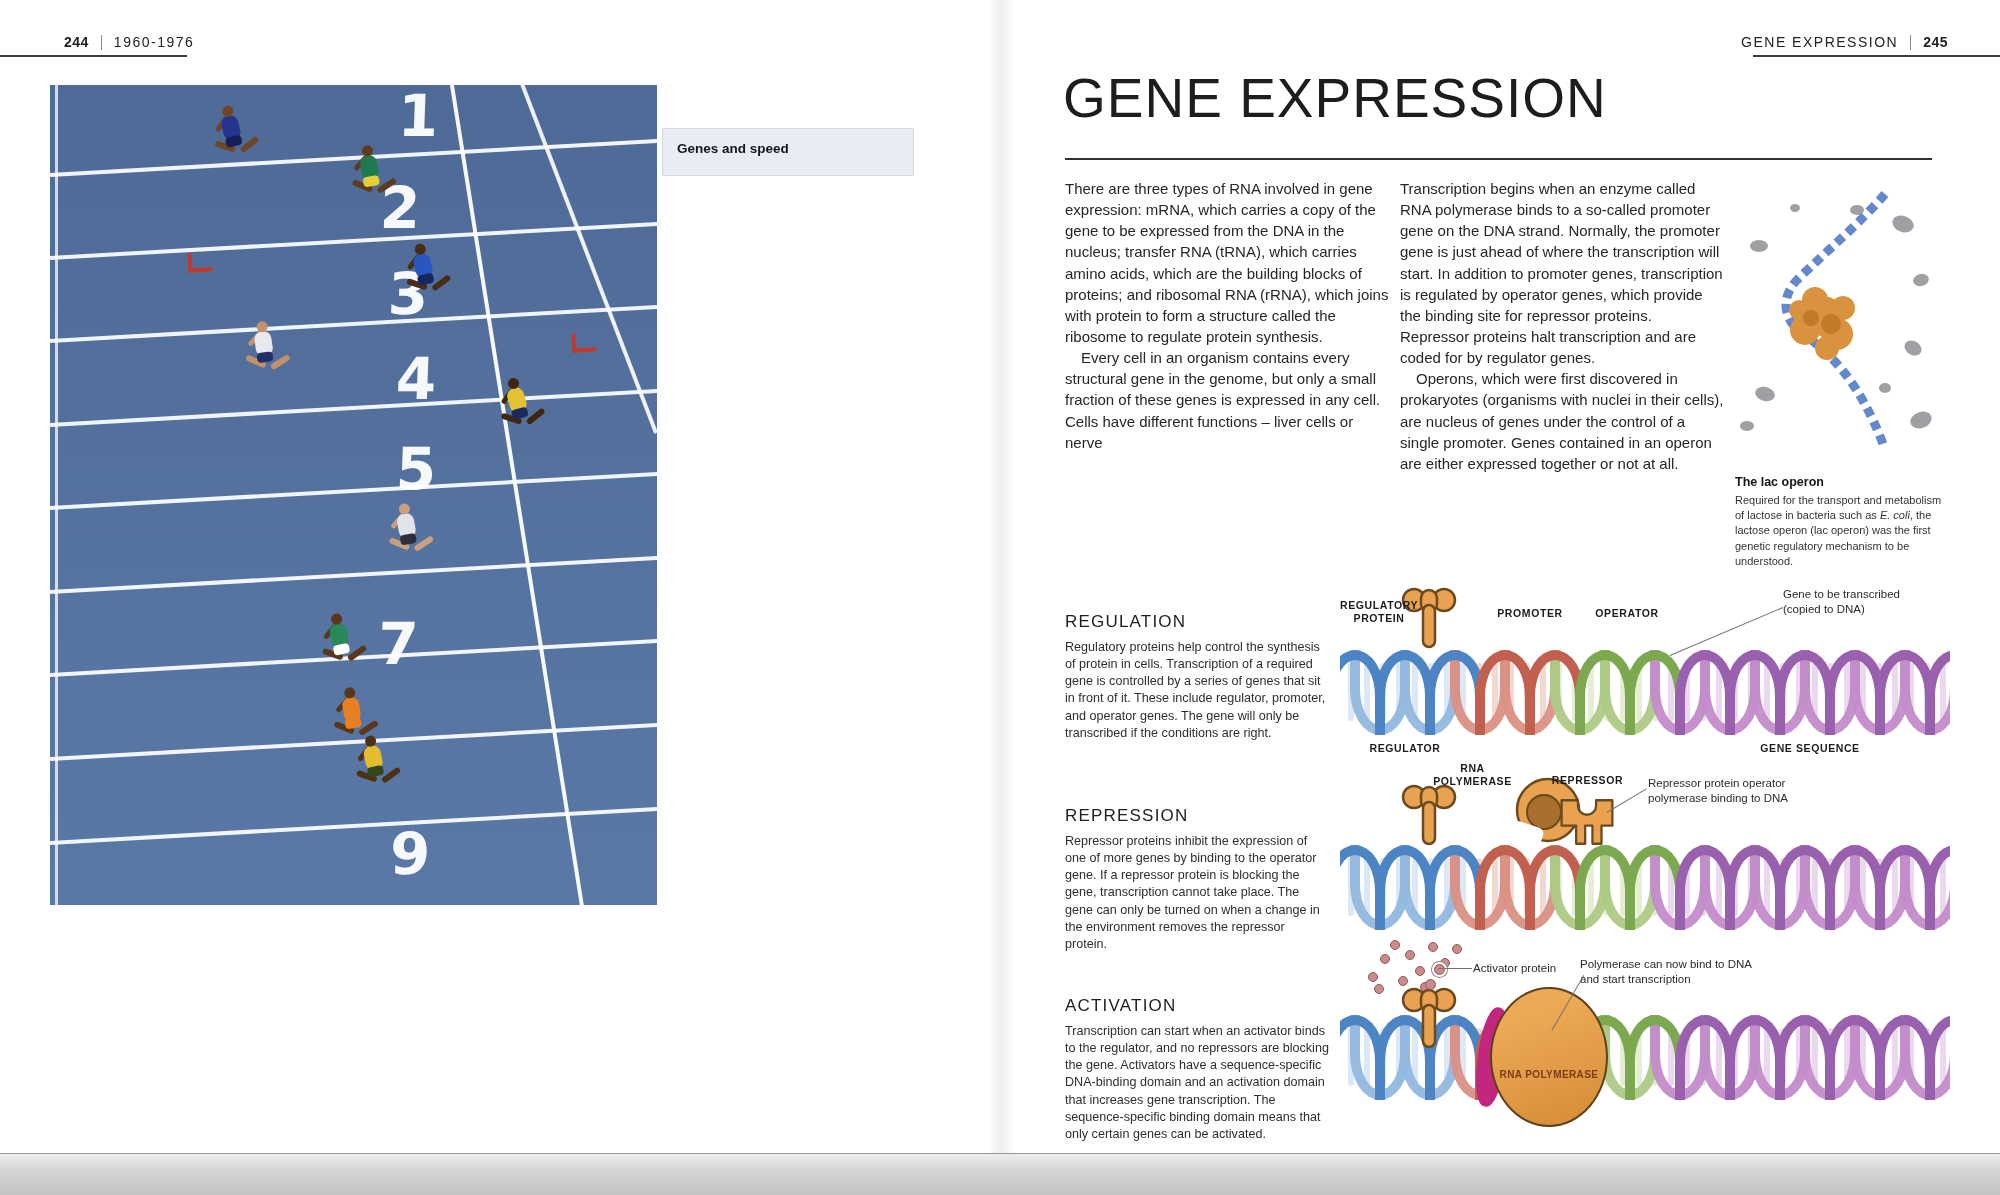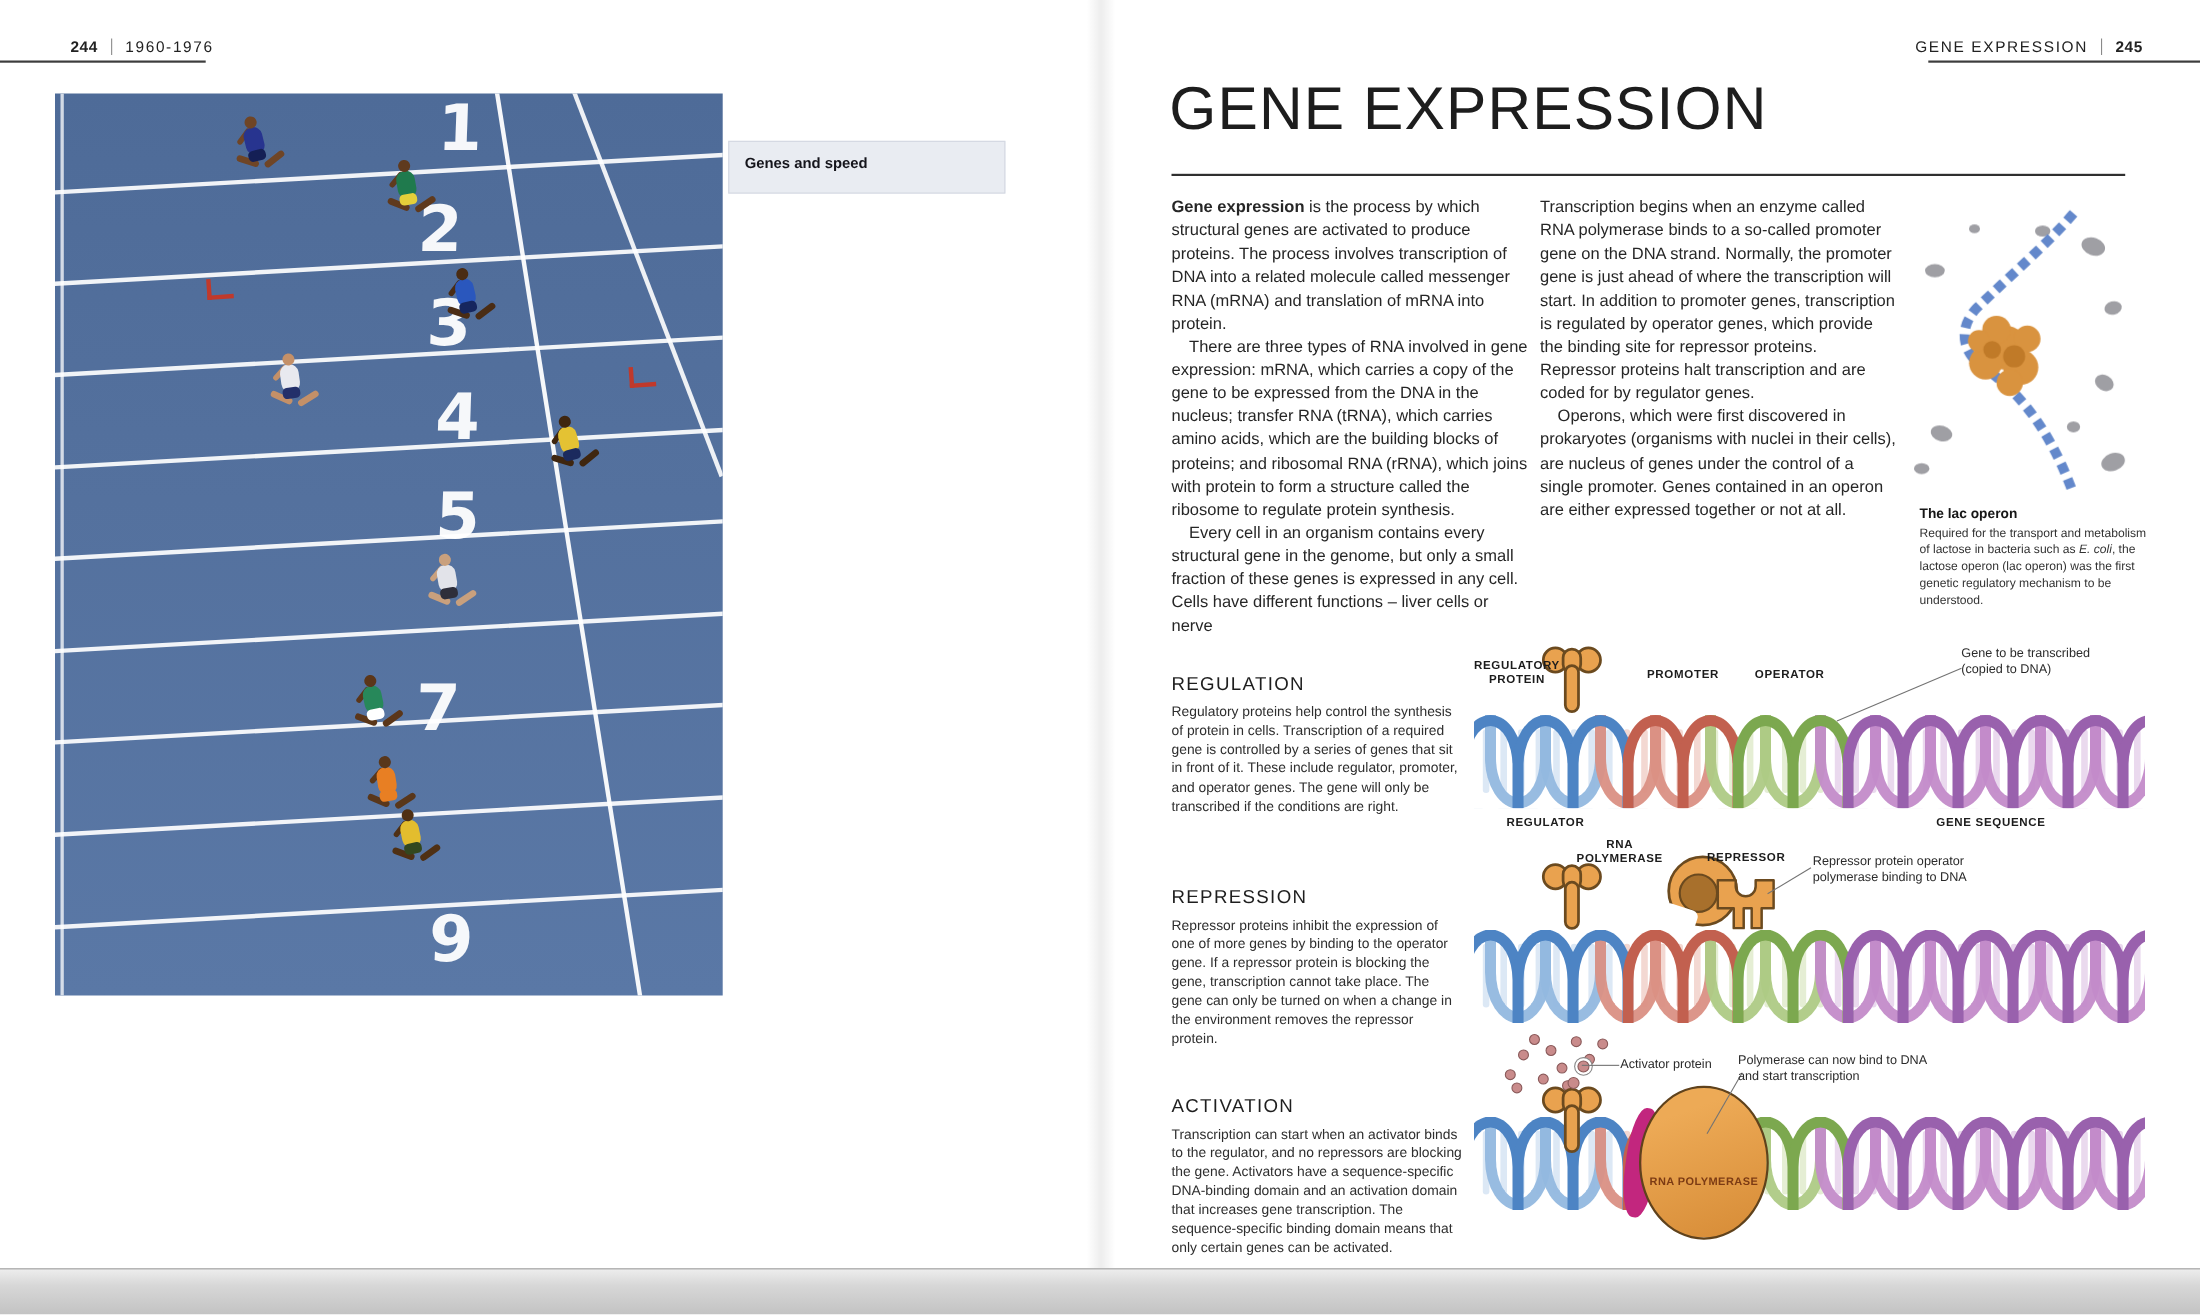--- a/index.html
+++ b/index.html
@@ -46,21 +46,21 @@
   .title{position:absolute;left:1063px;top:66px;font-size:55px;font-weight:300;letter-spacing:1px;color:#1d1d1d;}
   .title-rule{position:absolute;left:1065px;top:158px;width:867px;height:2px;background:#2f2f2f;}
   .bodycol{position:absolute;top:178px;width:324px;font-size:15px;line-height:1.41;color:#262626;}
   .bodycol p{margin:0;}
   .bodycol p + p{text-indent:16px;}
   .col1{left:1065px;}
   .col2{left:1400px;}
   .lead{font-weight:bold;}
 
   .lac-fig{position:absolute;left:1735px;top:188px;width:197px;height:262px;background:#fff;}
-  .lac-cap{position:absolute;left:1735px;top:460px;width:208px;margin-left:10px;}
+  .lac-cap{position:absolute;left:1735px;top:475px;width:208px;}
   .lac-cap .t{font-weight:bold;font-size:12.5px;margin-bottom:4px;color:#161616;}
   .lac-cap .b{font-size:11px;line-height:1.38;color:#333;}
 
   
   .section{position:absolute;left:1065px;width:264px;}
   .sec-heading{font-size:17px;letter-spacing:1.2px;color:#1e1e1e;}
   .sec-body{margin-top:7px;font-size:12.6px;line-height:1.36;color:#2e2e2e;}
 
   
   .diagram{position:absolute;left:1340px;width:616px;}
@@ -207,21 +207,20 @@
     </div>
 
   <div class="caption-box">
     <div class="cap-title">Genes and speed</div>
   </div>
 
   <div class="title">GENE EXPRESSION</div>
   <div class="title-rule"></div>
 
   <div class="bodycol col1">
-    <p><span class="lead">Gene expression</span><span> is the process by which structural genes are activated to produce proteins. The process involves transcription of DNA into a related molecule called messenger RNA (mRNA) and translation of mRNA into protein.</span></p>
     <p>There are three types of RNA involved in gene expression: mRNA, which carries a copy of the gene to be expressed from the DNA in the nucleus; transfer RNA (tRNA), which carries amino acids, which are the building blocks of proteins; and ribosomal RNA (rRNA), which joins with protein to form a structure called the ribosome to regulate protein synthesis.</p>
     <p>Every cell in an organism contains every structural gene in the genome, but only a small fraction of these genes is expressed in any cell. Cells have different functions – liver cells or nerve</p>
   </div>
   <div class="bodycol col2">
     <p>Transcription begins when an enzyme called RNA polymerase binds to a so-called promoter gene on the DNA strand. Normally, the promoter gene is just ahead of where the transcription will start. In addition to promoter genes, transcription is regulated by operator genes, which provide the binding site for repressor proteins. Repressor proteins halt transcription and are coded for by regulator genes.</p>
     <p>Operons, which were first discovered in prokaryotes (organisms with nuclei in their cells), are nucleus of genes under the control of a single promoter. Genes contained in an operon are either expressed together or not at all.</p>
   </div>
 
   <div class="lac-fig">
     <svg width="197" height="262" viewBox="0 0 197 262">

